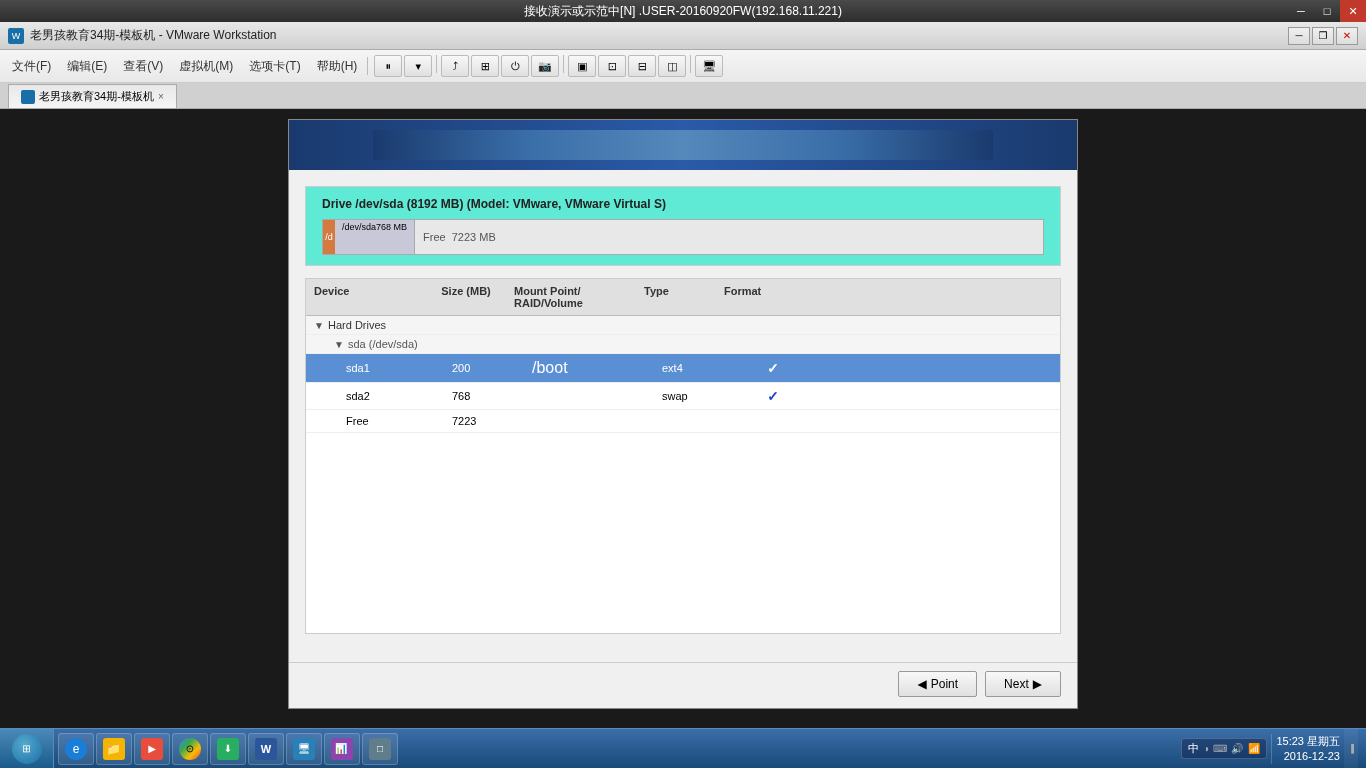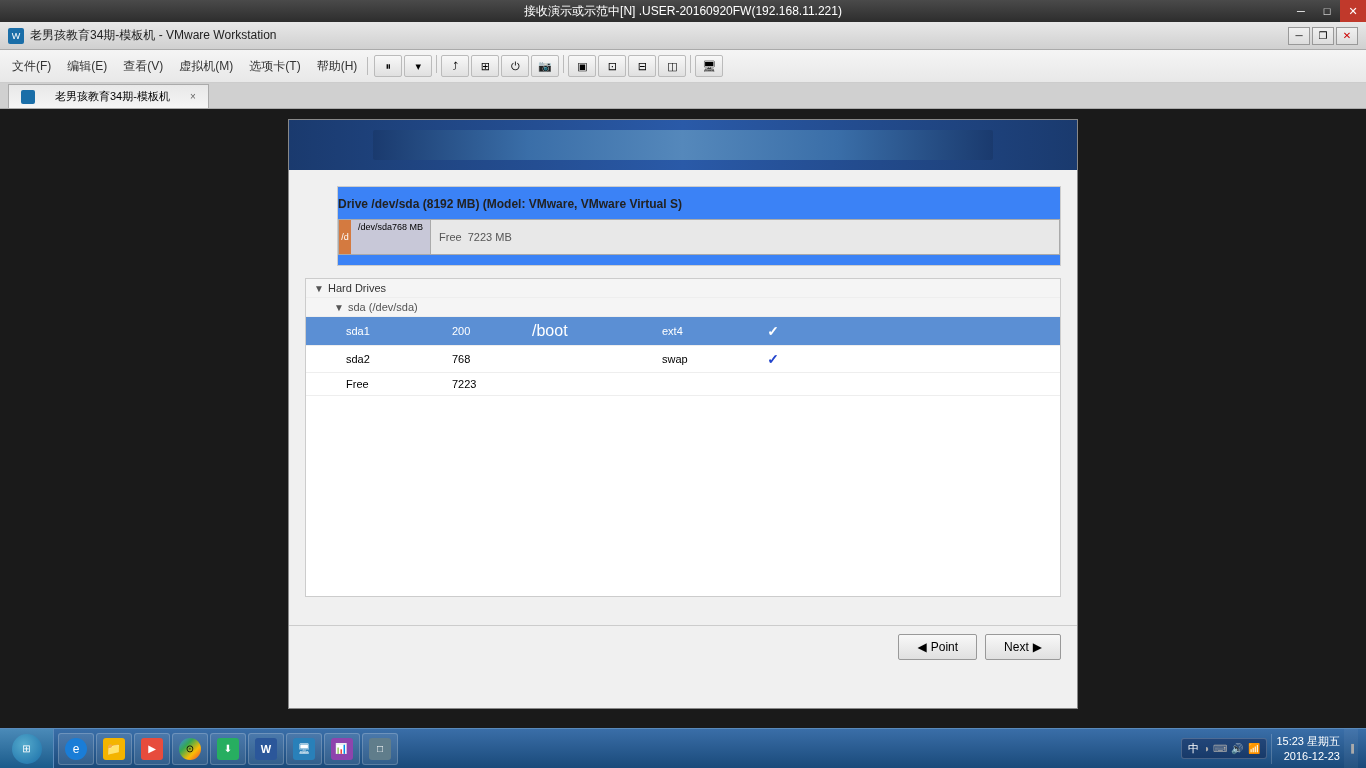--- a/index.html
+++ b/index.html
@@ -97,21 +97,21 @@
       align-items: flex-end;
       padding-left: 8px;
       border-bottom: 1px solid #aaa;
     }
     .tab {
       background: linear-gradient(to bottom, #e8e8e8, #f5f5f5);
       border: 1px solid #aaa;
       border-bottom: none;
       padding: 4px 12px;
       font-size: 11px;
-      display: flex; align-items: center; gap: 20px;
+      display: flex; align-items: center; gap: 4px;
       cursor: pointer;
     }
     .tab-icon { width: 14px; height: 14px; background: #1a6ea8; border-radius: 2px; display:inline-block; }
     .tab-close { font-size: 10px; color: #666; cursor: pointer; }
 
     
     .main-area {
       display: flex;
       height: calc(768px - 22px - 28px - 24px - 26px - 40px);
       background: #1a1a1a;
@@ -141,25 +141,24 @@
       display: flex;
       align-items: center;
       justify-content: center;
     }
 
     .installer-body {
       padding: 16px;
     }
 
     .drive-info {
-      background: #3b82f6;
+      background: #5eead4;
       border: 1px solid #ccc;
-      padding: 10px 0;
+      padding: 10px 16px;
       margin-bottom: 12px;
-      margin-left: 32px;
     }
     .drive-title {
       font-size: 12px;
       font-weight: bold;
       margin-bottom: 8px;
       color: #222;
     }
 
     
     .drive-visual {
@@ -427,20 +426,27 @@
             <div class="drive-seg-free">
               <span>Free</span>
               &nbsp;&nbsp;
               <span>7223 MB</span>
             </div>
           </div>
         </div>
 
         <div class="partition-table">
 
+          <div class="partition-table-header">
+            <div class="col-device">Device</div>
+            <div class="col-size">Size (MB)</div>
+            <div class="col-mount">Mount Point/ RAID/Volume</div>
+            <div class="col-type">Type</div>
+            <div class="col-format">Format</div>
+          </div>
 
           <div class="tree-row hard-drives">
             <span class="tree-toggle">▼</span>
             <span>Hard Drives</span>
           </div>
 
           <div class="tree-row sda-row">
             <span style="width:8px;"></span>
             <span class="tree-toggle">▼</span>
             <span>sda (/dev/sda)</span>

